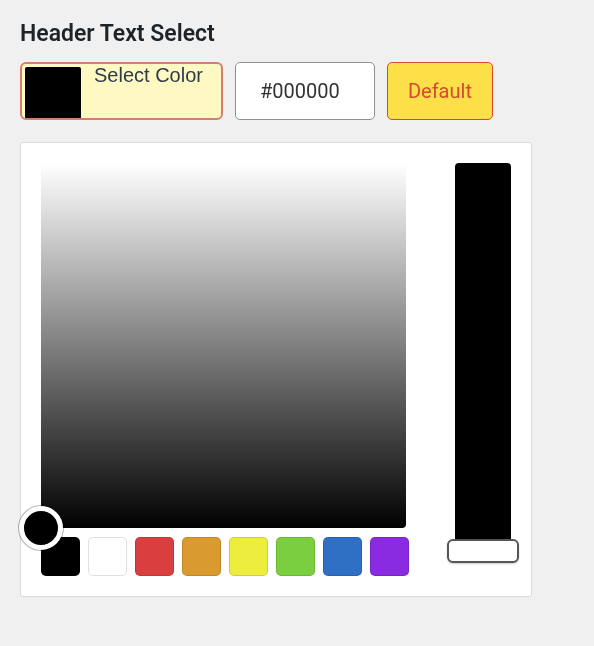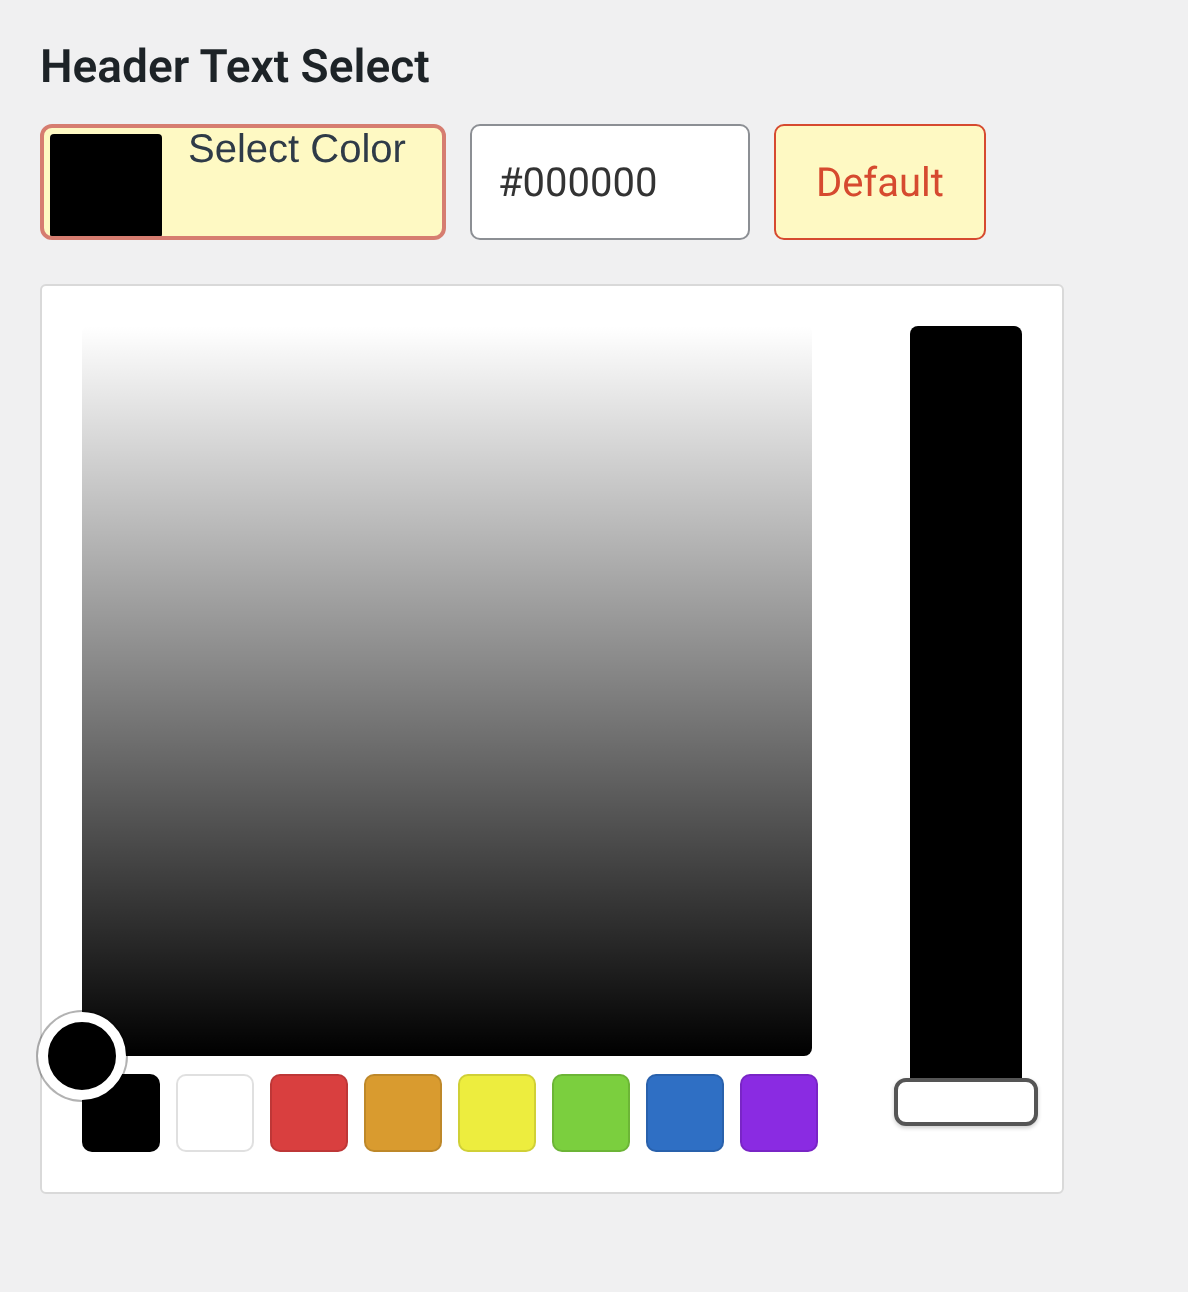--- a/index.html
+++ b/index.html
@@ -44,30 +44,30 @@
     .select-color-label {
       padding: 0 18px 0 10px;
       font-size: 20px;
       color: #2f3b48;
     }
     .hex-input {
       border: 1px solid #8c8f94;
       border-radius: 5px;
       background: #fff;
       height: 58px;
-      padding: 0 13px;
+      padding: 0 24px;
       font-size: 20px;
       color: #333;
       width: 140px;
       font-family: inherit;
     }
     .default-btn {
       border: 1.5px solid #d64a2f;
       border-radius: 5px;
-      background: #fef9c3;
+      background: #fde047;
       color: #d64a2f;
       font-size: 20px;
       padding: 0 20px;
       height: 58px;
       cursor: pointer;
       font-family: inherit;
     }
     .picker-panel {
       background: #fff;
       border: 1px solid #d9d9d9;

